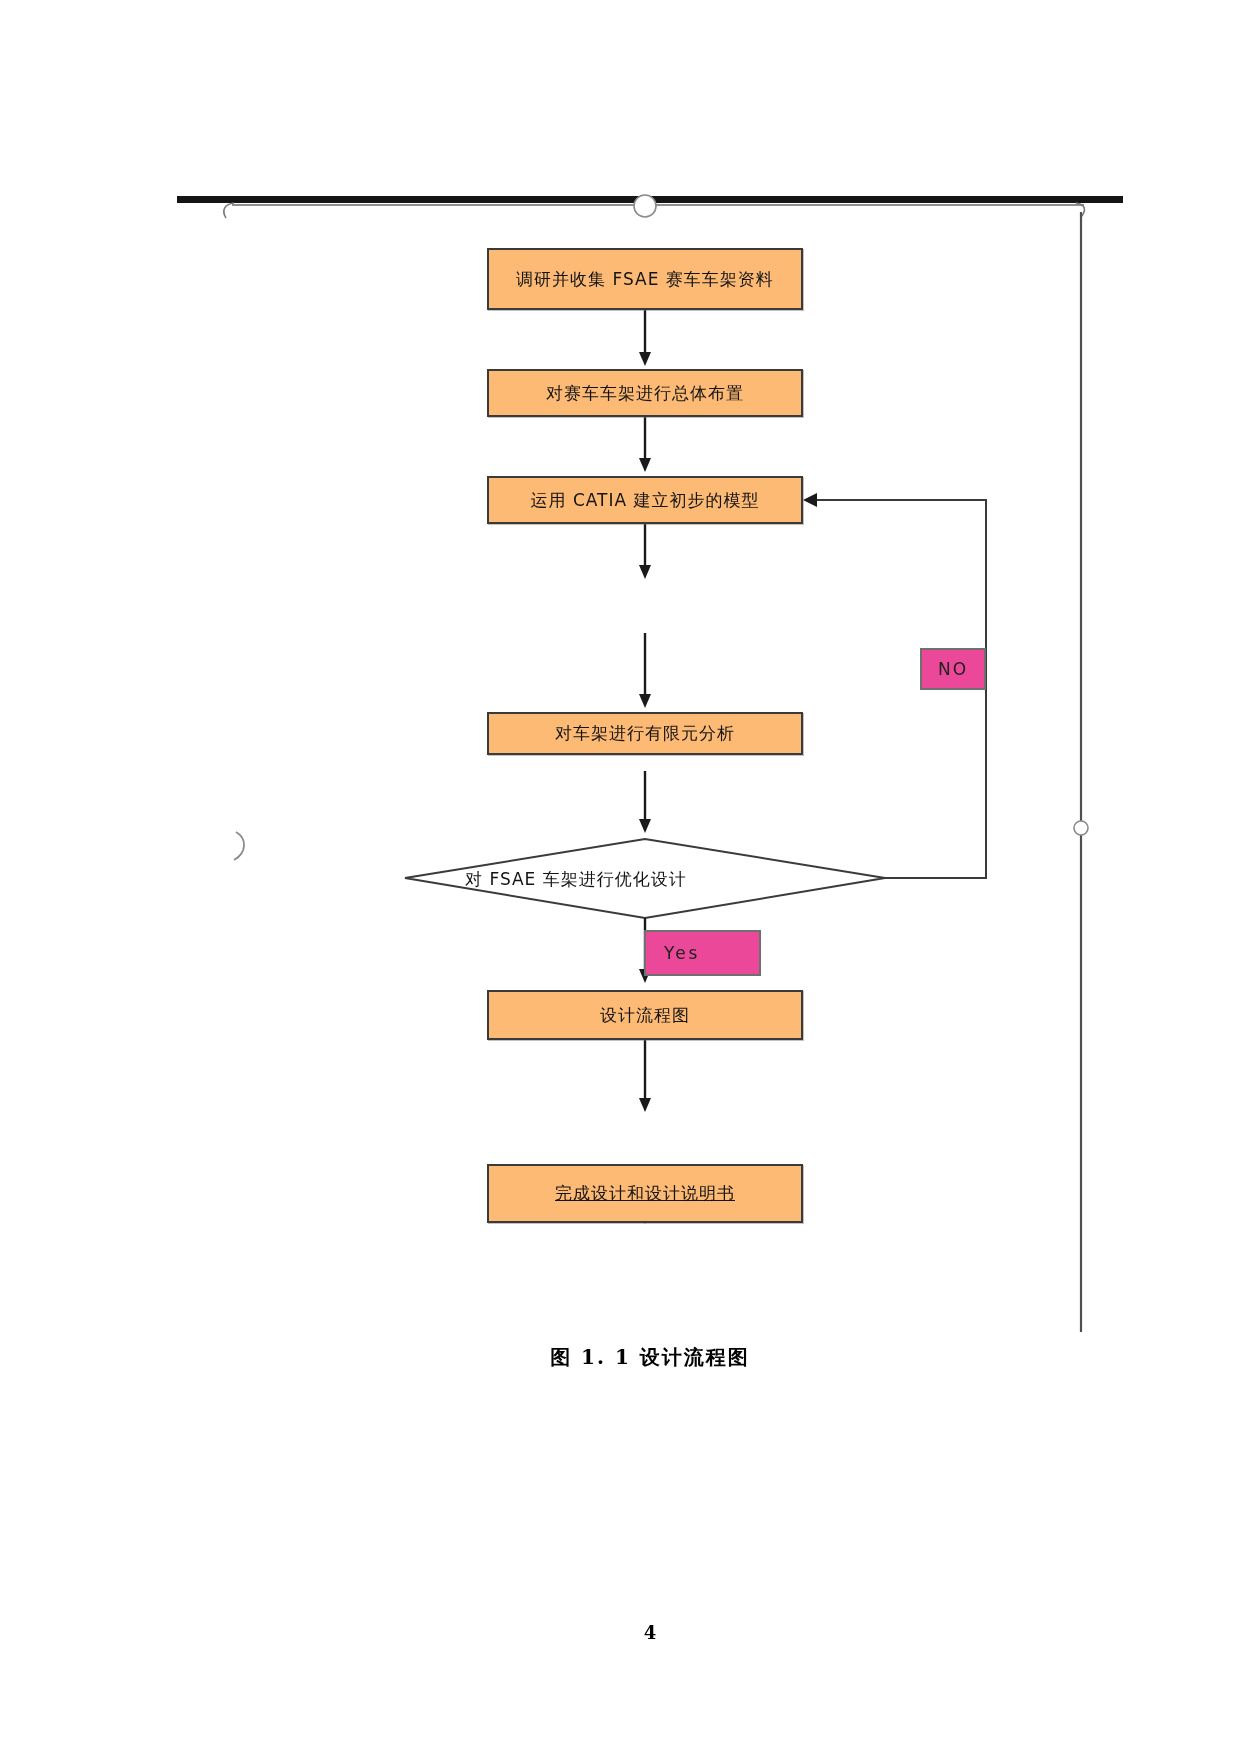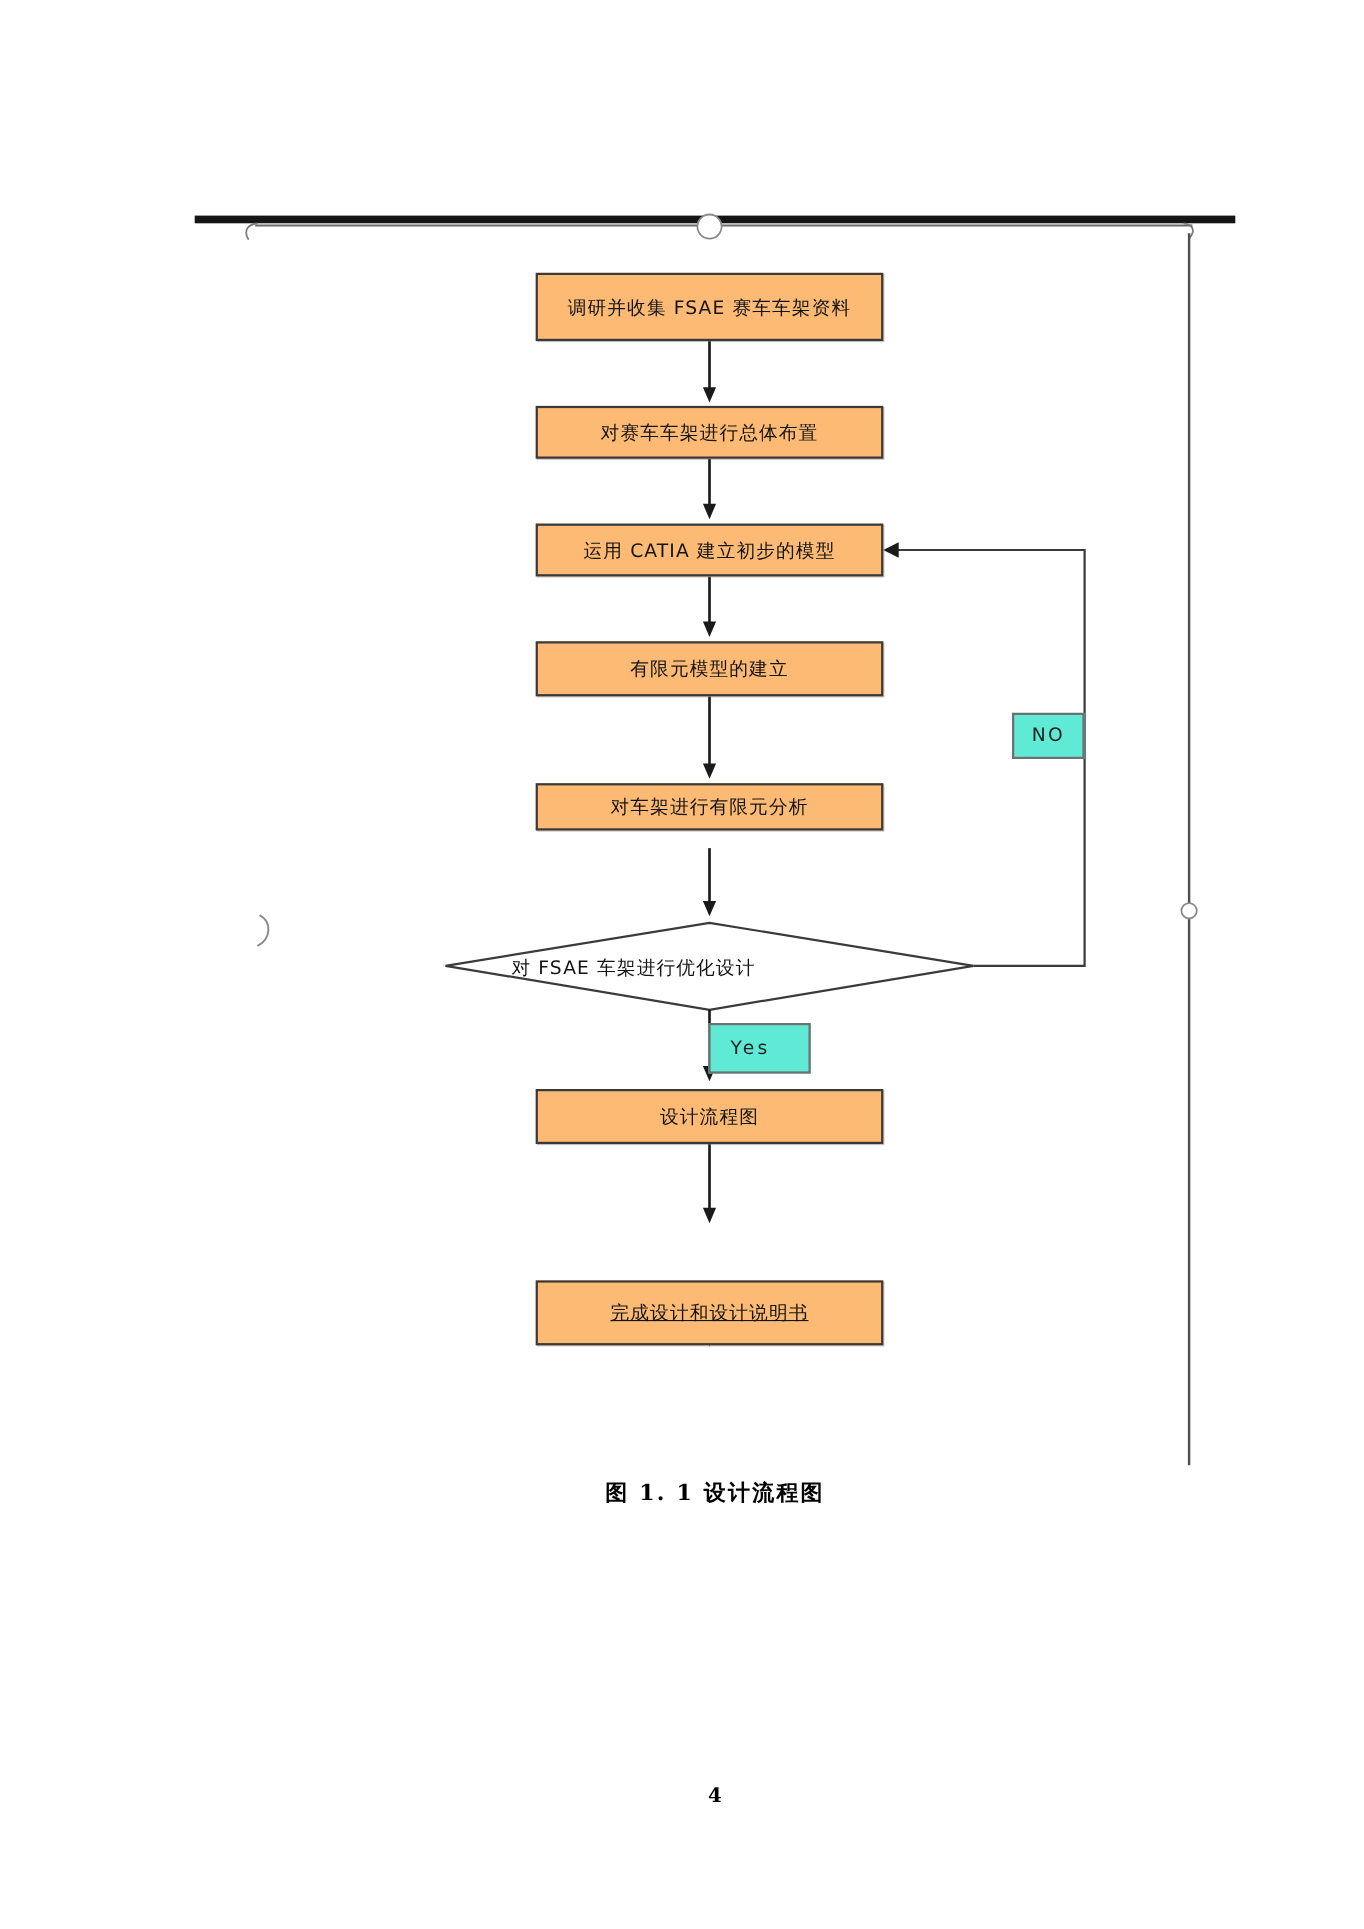--- a/index.html
+++ b/index.html
@@ -25,26 +25,26 @@
     box-shadow:1px 1px 0 rgba(120,120,120,.45);
   }
   .diamond-label{
     position:absolute;left:465px;top:867px;width:360px;height:24px;
     display:flex;align-items:center;justify-content:flex-start;
     font-size:17px;letter-spacing:1px;color:#141414;
   }
   .tag{
     position:absolute;
     border:2px solid #6f6f6f;
-    background:#5eead4;
+    background:#ec4899;
     box-sizing:border-box;
     display:flex;align-items:center;
     font-size:17px;color:#222;
   }
-  .tag.yes{left:644px;top:930px;width:93px;height:46px;padding-left:18px;letter-spacing:3px;}
+  .tag.yes{left:644px;top:930px;width:117px;height:46px;padding-left:18px;letter-spacing:3px;}
   .tag.no{left:920px;top:648px;width:66px;height:42px;justify-content:center;letter-spacing:2px;}
   .caption{
     position:absolute;left:420px;top:1344px;width:460px;
     text-align:center;
     font-family:"DejaVu Serif",serif;
     font-weight:700;font-size:20px;letter-spacing:2px;color:#000;
   }
   .pagenum{
     position:absolute;left:570px;top:1622px;width:160px;
     text-align:center;
@@ -103,23 +103,20 @@
   </div>
 
   <div class="fbox" style="top:369px;height:48px;">
     <span>对赛车车架进行总体布置</span>
   </div>
 
   <div class="fbox" style="top:476px;height:48px;">
     <span>运用 CATIA 建立初步的模型</span>
   </div>
 
-  <div class="fbox" style="top:583px;height:50px;">
-    <span>有限元模型的建立</span>
-  </div>
 
   <div class="fbox" style="top:712px;height:43px;">
     <span>对车架进行有限元分析</span>
   </div>
 
   <div class="diamond-label">
     <span>对 FSAE 车架进行优化设计</span>
   </div>
 
   <div class="tag yes">

